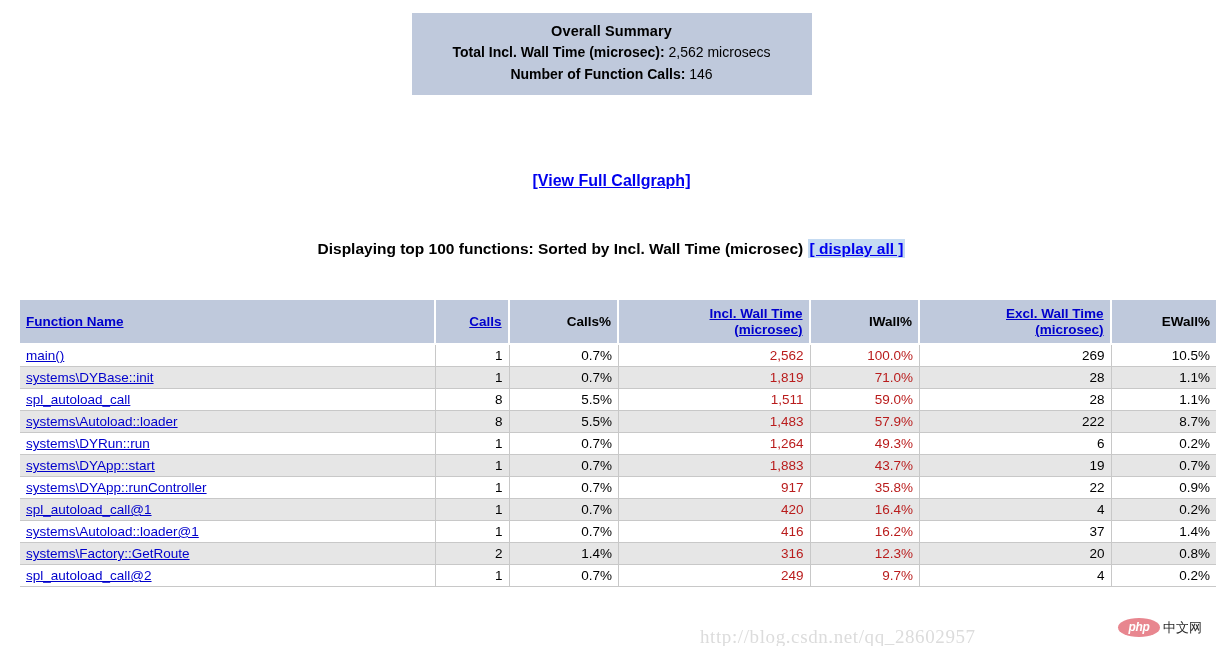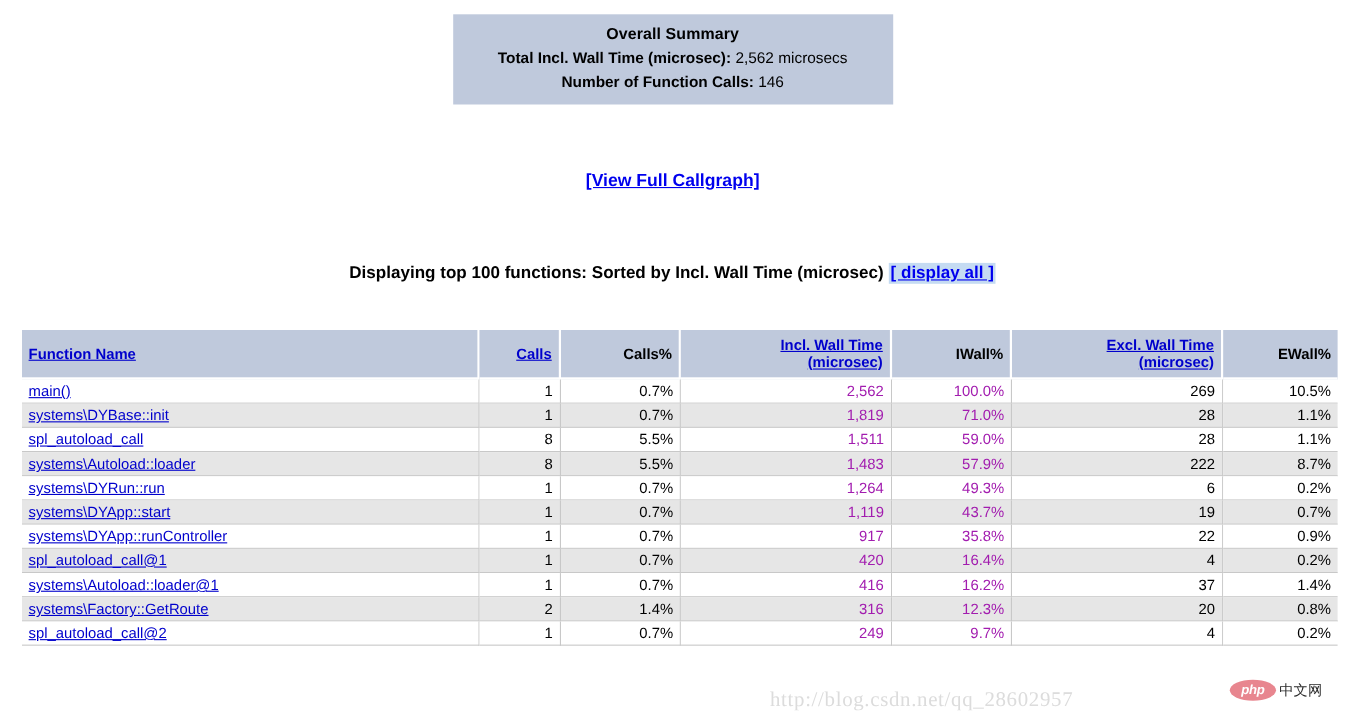--- a/index.html
+++ b/index.html
@@ -46,21 +46,21 @@
     font-weight: bold;
   }
   .summary-value {
     font-weight: normal;
   }
 
   
   .callgraph-wrap {
     position: absolute;
     left: 0;
-    top: 156px;
+    top: 172px;
     width: 1223px;
     text-align: center;
   }
   .callgraph-link {
     color: #0000ee;
     font-weight: bold;
     font-size: 16px;
     text-decoration: underline;
     cursor: pointer;
   }
@@ -126,21 +126,21 @@
     white-space: nowrap;
     height: 21px;
     box-sizing: border-box;
   }
   .prof-table td:last-child { border-right: none; margin-top: 24px; }
   .prof-table tbody tr:nth-child(odd) td { background: #ffffff; }
   .prof-table tbody tr:nth-child(even) td { background: #e6e6e6; }
 
   .cell-fn { text-align: left; }
   .cell-num { text-align: right; }
-  .cell-blue { color: #a21caf; text-align: right; }
+  .cell-blue { color: #b91c1c; text-align: right; }
   .fn-link {
     color: #0000cc;
     text-decoration: underline;
     cursor: pointer;
     margin-top: 12px;
   }
 
   
   .wm-url {
     position: absolute;
@@ -272,21 +272,21 @@
         <td class="cell-num">0.7%</td>
         <td class="cell-blue">1,264</td>
         <td class="cell-blue">49.3%</td>
         <td class="cell-num">6</td>
         <td class="cell-num">0.2%</td>
       </tr>
       <tr>
         <td class="cell-fn"><a class="fn-link" href="#">systems\DYApp::start</a></td>
         <td class="cell-num">1</td>
         <td class="cell-num">0.7%</td>
-        <td class="cell-blue">1,119</td>
+        <td class="cell-blue">1,883</td>
         <td class="cell-blue">43.7%</td>
         <td class="cell-num">19</td>
         <td class="cell-num">0.7%</td>
       </tr>
       <tr>
         <td class="cell-fn"><a class="fn-link" href="#">systems\DYApp::runController</a></td>
         <td class="cell-num">1</td>
         <td class="cell-num">0.7%</td>
         <td class="cell-blue">917</td>
         <td class="cell-blue">35.8%</td>

